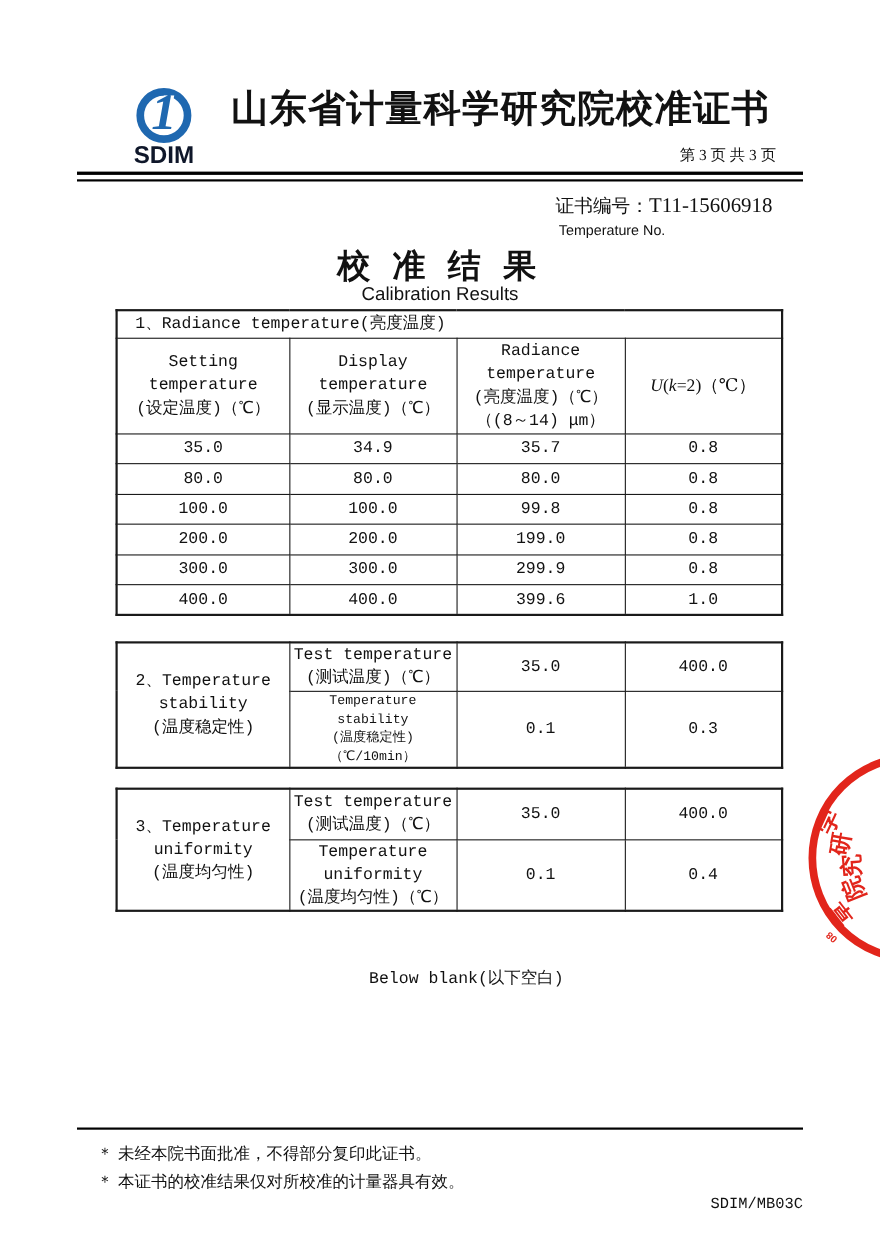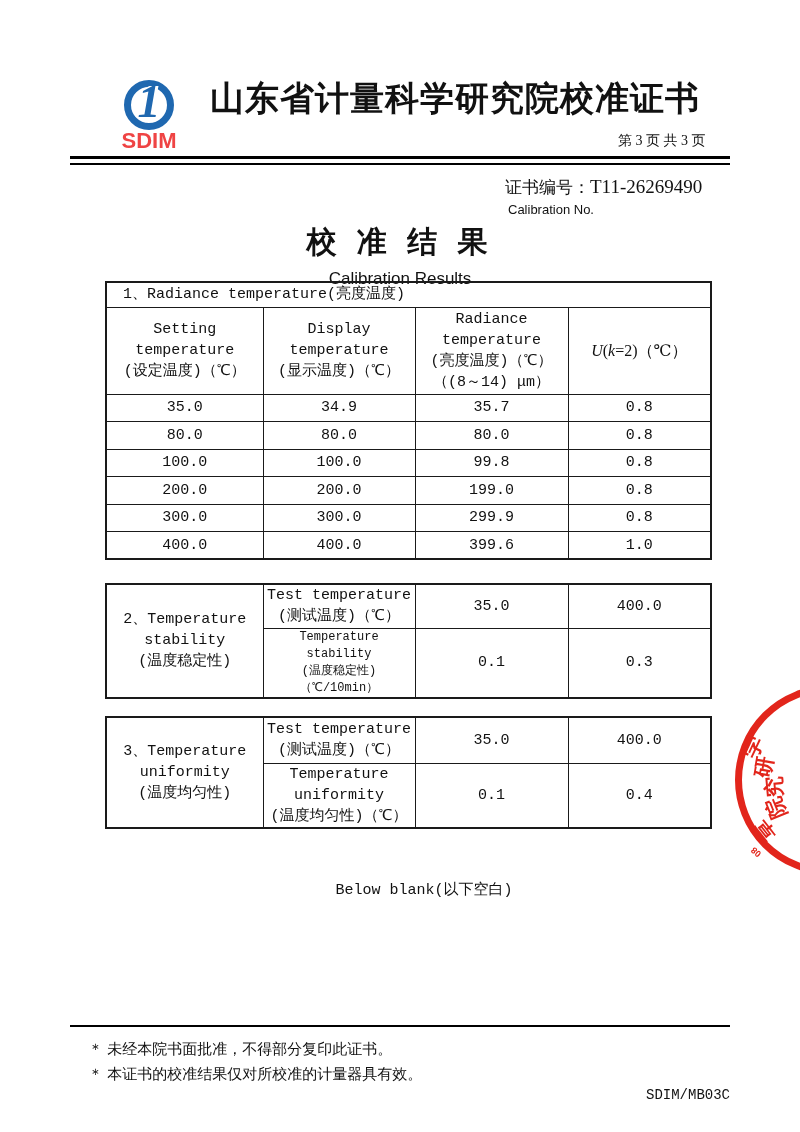--- a/index.html
+++ b/index.html
@@ -9,35 +9,35 @@
 
   
   .logo{left:104px;top:78px;width:90px;height:80px;}
   .logo-ring{position:absolute;left:20px;top:2px;width:50px;height:50px;border:7px solid #1f68b0;
              border-radius:50%;box-sizing:border-box;}
   .logo-mark{position:absolute;left:20px;top:-6px;width:50px;height:60px;text-align:center;
              font-family:"Liberation Serif",serif;font-style:italic;font-weight:bold;font-size:46px;
              line-height:60px;color:#1f68b0;
              text-shadow:-3px 0 0 #fff,3px 0 0 #fff;}
   .logo-text{position:absolute;left:0;top:50px;width:90px;text-align:center;font-weight:bold;
-             font-size:22px;letter-spacing:0px;color:#ef4444;
+             font-size:22px;letter-spacing:0px;color:#0f172a;
              font-family:"Liberation Sans",sans-serif;}
   .title-cn{left:210px;top:76px;width:440px;font-family:"Liberation Serif","DejaVu Serif",serif;
             font-weight:bold;font-size:34px;letter-spacing:1px;white-space:nowrap;}
   .title-en{left:250px;top:127px;font-weight:bold;font-size:23px;white-space:nowrap;}
   .page-info{left:618px;top:132px;font-size:14px;font-family:"Liberation Serif",serif;white-space:nowrap;}
   .head-rule{left:70px;top:156px;width:660px;height:4px;border-top:3px solid #000;border-bottom:2px solid #000;}
 
   .cert-line{left:505px;top:176px;white-space:nowrap;font-size:17px;
              font-family:"Liberation Serif","DejaVu Serif",serif;}
   .cert-line .num{font-size:19px;}
   .cert-en{left:508px;top:202px;font-size:13px;}
 
   .res-cn{left:0;right:0;top:222px;text-align:center;font-size:30px;font-weight:bold;letter-spacing:6px;}
-  .res-en{left:0;right:0;top:258px;text-align:center;font-size:17px;margin-top:11px;}
+  .res-en{left:0;right:0;top:258px;text-align:center;font-size:17px;}
 
   
   table.ctable{position:absolute;left:105px;width:605px;border-collapse:collapse;table-layout:fixed;
                border:2px solid #1a1a1a;}
   .ctable td,.ctable th{border:1px solid #1a1a1a;text-align:center;vertical-align:middle;
                padding:0;font-weight:normal;margin-left:12px;}
   .mono{font-family:"Liberation Mono","DejaVu Sans Mono",monospace;}
   .fs15{font-size:15px;line-height:21px;}
   .t1{top:281px;}
   .t1 .cap{height:25px;}
@@ -84,22 +84,22 @@
 
   <div class="abs logo">
     <div class="logo-ring"></div>
     <div class="logo-mark">1</div>
     <div class="logo-text">SDIM</div>
   </div>
   <div class="abs title-cn">山东省计量科学研究院校准证书</div>
   <div class="abs page-info">第 3 页 共 3 页</div>
   <div class="abs head-rule"></div>
 
-  <div class="abs cert-line"><span>证书编号：</span><span class="num">T11-26269490</span></div>
-  <div class="abs cert-en">Calibration No.</div>
+  <div class="abs cert-line"><span>证书编号：</span><span class="num">T11-15606918</span></div>
+  <div class="abs cert-en">Temperature No.</div>
 
   <div class="abs res-cn">校 准 结 果</div>
   <div class="abs res-en">Calibration Results</div>
 
   <table class="ctable t1 mono fs15">
     <colgroup>
         <col class="c1">
         <col class="c2">
         <col class="c3">
         <col class="c4">

